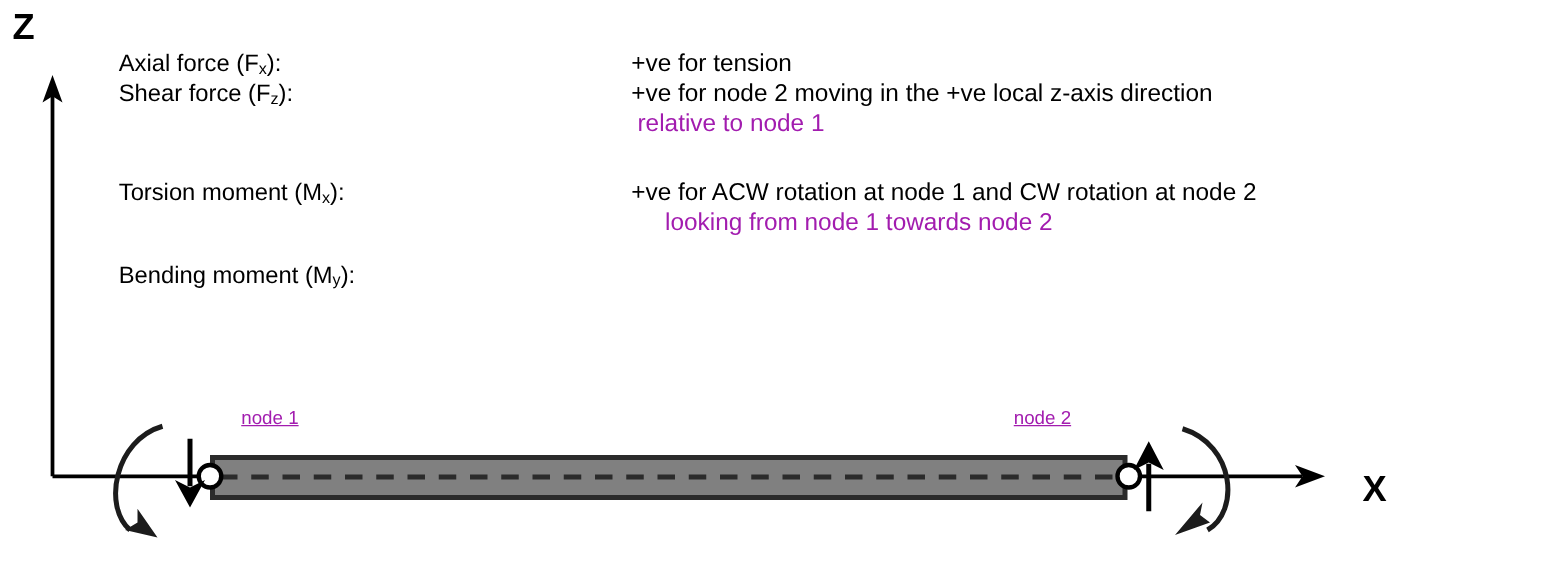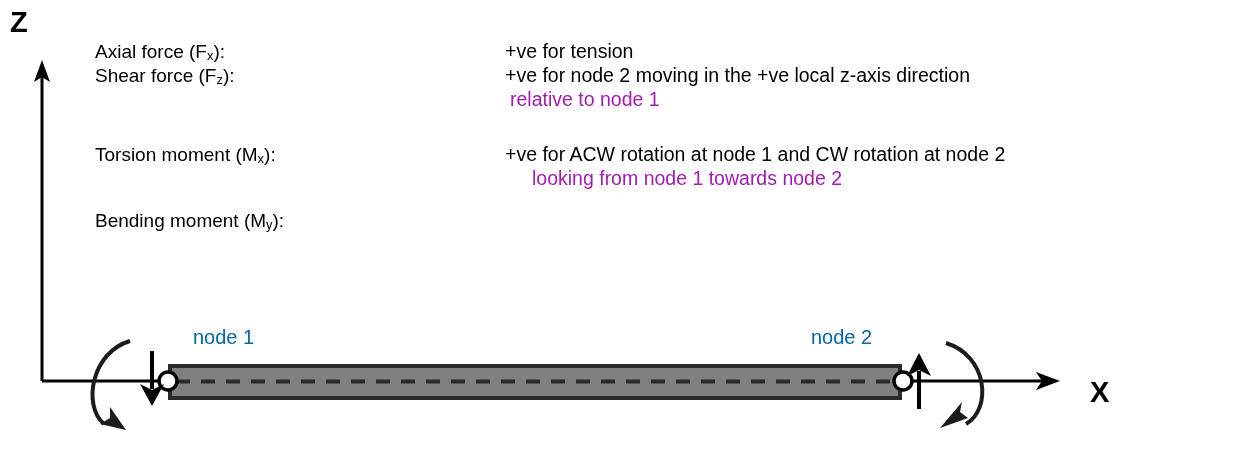--- a/index.html
+++ b/index.html
@@ -39,23 +39,24 @@
     position:absolute;
     font-size:19.5px;
     color:#a21caf;
     white-space:nowrap;
     line-height:1.22;
   }
   sub{font-size:0.68em;vertical-align:-0.18em;}
 
   .node-label{
     position:absolute;
-    font-size:20px;
-    color:#0369a1;
+    font-size:15px;
+    color:#a21caf;
     white-space:nowrap;
+    text-decoration:underline;
   }
   #node1-label{left:193px;top:326px;}
   #node2-label{left:811px;top:326px;}
 
   svg.overlay{position:absolute;left:0;top:0;width:1242px;height:453px;}
 </style>
 </head>
 <body>
 
 <div id="canvas">

